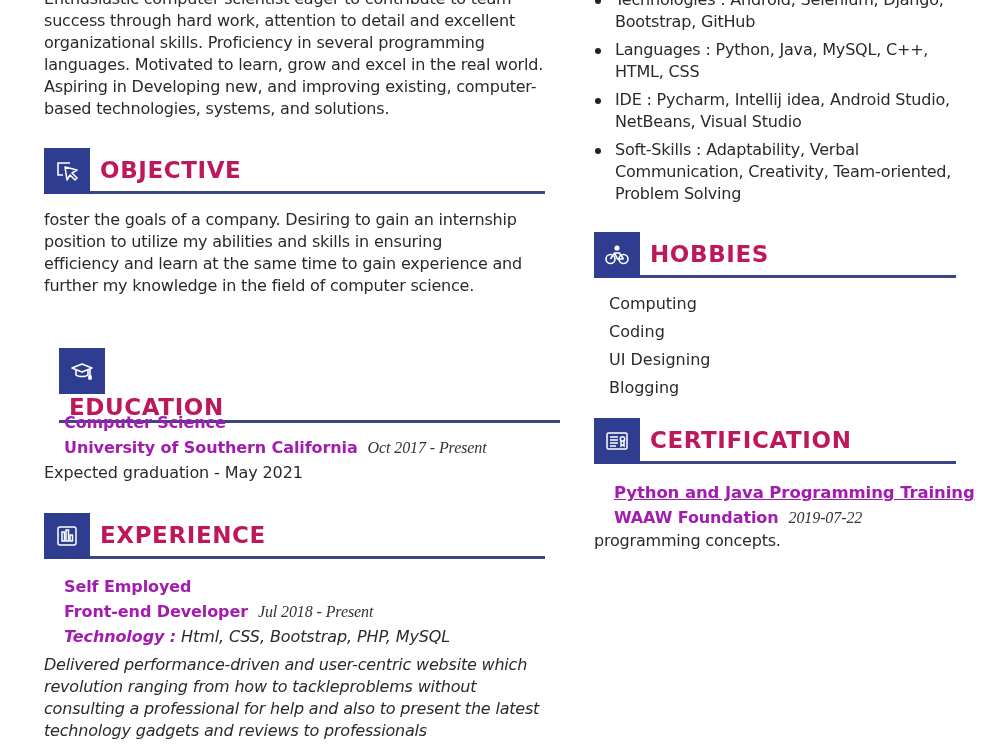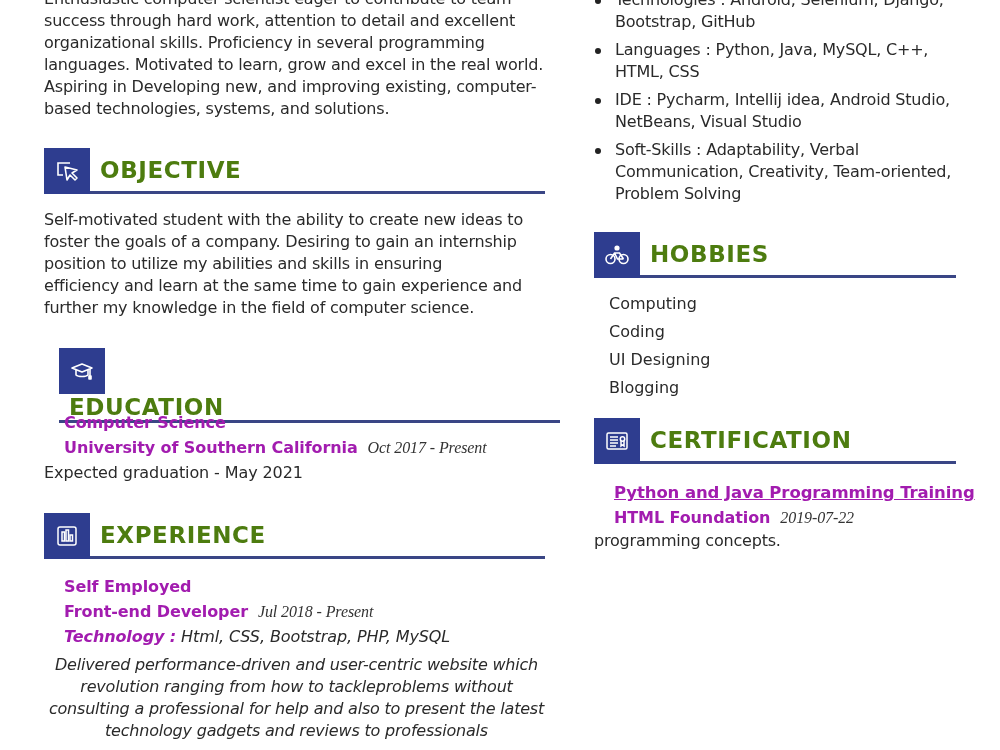--- a/index.html
+++ b/index.html
@@ -14,23 +14,23 @@
   .para { font-size: 16px; line-height: 22px; margin: 0; letter-spacing: -0.2px; }
   .sec-head { position: absolute; height: 46px; display: flex; align-items: stretch; }
   .sec-head .box {
     width: 46px; height: 46px; background: #2e3d8f;
     display: flex; align-items: center; justify-content: center; flex: none;
   }
   .sec-head .title-wrap {
     flex: 1; border-bottom: 3px solid #3a4685; display: flex; align-items: center;
     padding-left: 10px; box-sizing: border-box; height: 46px;
   }
-  .sec-head .title { font-size: 23px; font-weight: bold; color: #4d7c0f; letter-spacing: 0.6px; }
+  .sec-head .title { font-size: 23px; font-weight: bold; color: #be185d; letter-spacing: 0.6px; }
   .bold { font-weight: bold; color: #a21caf; margin-left: 20px; }
-  .ital { font-style: italic; text-align: center; }
+  .ital { font-style: italic; }
   ul.skills { list-style: none; margin: 0; padding: 0; }
   ul.skills li { position: relative; padding-left: 21px; font-size: 16px; line-height: 22px; margin-bottom: 6px; letter-spacing: -0.2px; }
   ul.skills li::before { content: ""; position: absolute; left: 1px; top: 9px; width: 6px; height: 6px; border-radius: 50%; background: #222; }
   .row { font-size: 16px; line-height: 25px; white-space: nowrap; letter-spacing: -0.1px; }
   .date { font-style: italic; font-weight: normal; margin-left: 10px; color: #333; font-family: Liberation Serif, serif; }
   .hobby { font-size: 16px; line-height: 28px; margin-left: 15px; }
   svg { display: block; }
 </style>
 </head>
 <body>
@@ -49,21 +49,20 @@
     <svg width="24" height="24" viewBox="0 0 24 24" fill="none" stroke="#fff" stroke-width="1.6">
       <path d="M15 4H3v12h5"></path>
       <path d="M10 8l2 13 3-5 5 5 2-2-5-5 5-3z" stroke-linejoin="round"></path>
     </svg>
   </div>
   <div class="title-wrap">
       <span class="title">OBJECTIVE</span>
     </div>
 </div>
 <div class="col left" style="top:209px;">
-  <p class="para">Self-motivated student with the ability to create new ideas to</p>
   <p class="para">foster the goals of a company. Desiring to gain an internship</p>
   <p class="para">position to utilize my abilities and skills in ensuring</p>
   <p class="para">efficiency and learn at the same time to gain experience and</p>
   <p class="para">further my knowledge in the field of computer science.</p>
 </div>
 
 <div class="sec-head" style="left:59px; top:348px; width:501px;flex-direction:column;">
   <div class="box">
     <svg width="24" height="22" viewBox="0 0 24 22" fill="none" stroke="#fff" stroke-width="1.6" stroke-linejoin="round">
       <path d="M2 8l10-4 10 4-10 4z"></path>
@@ -143,15 +142,15 @@
       <circle cx="17.5" cy="8" r="2.2"></circle>
       <path d="M16 10v5l1.5-1 1.5 1v-5"></path>
     </svg>
   </div>
   <div class="title-wrap">
       <span class="title">CERTIFICATION</span>
     </div>
 </div>
 <div class="col right" style="top:480px;">
   <div class="row bold" style="font-size:16.5px;text-decoration:underline;">Python and Java Programming Training</div>
-  <div class="row"><span class="bold">HTML Foundation</span><span class="date">2019-07-22</span></div>
+  <div class="row"><span class="bold">WAAW Foundation</span><span class="date">2019-07-22</span></div>
   <p class="para">programming concepts.</p>
 </div>
 
 </body></html>

